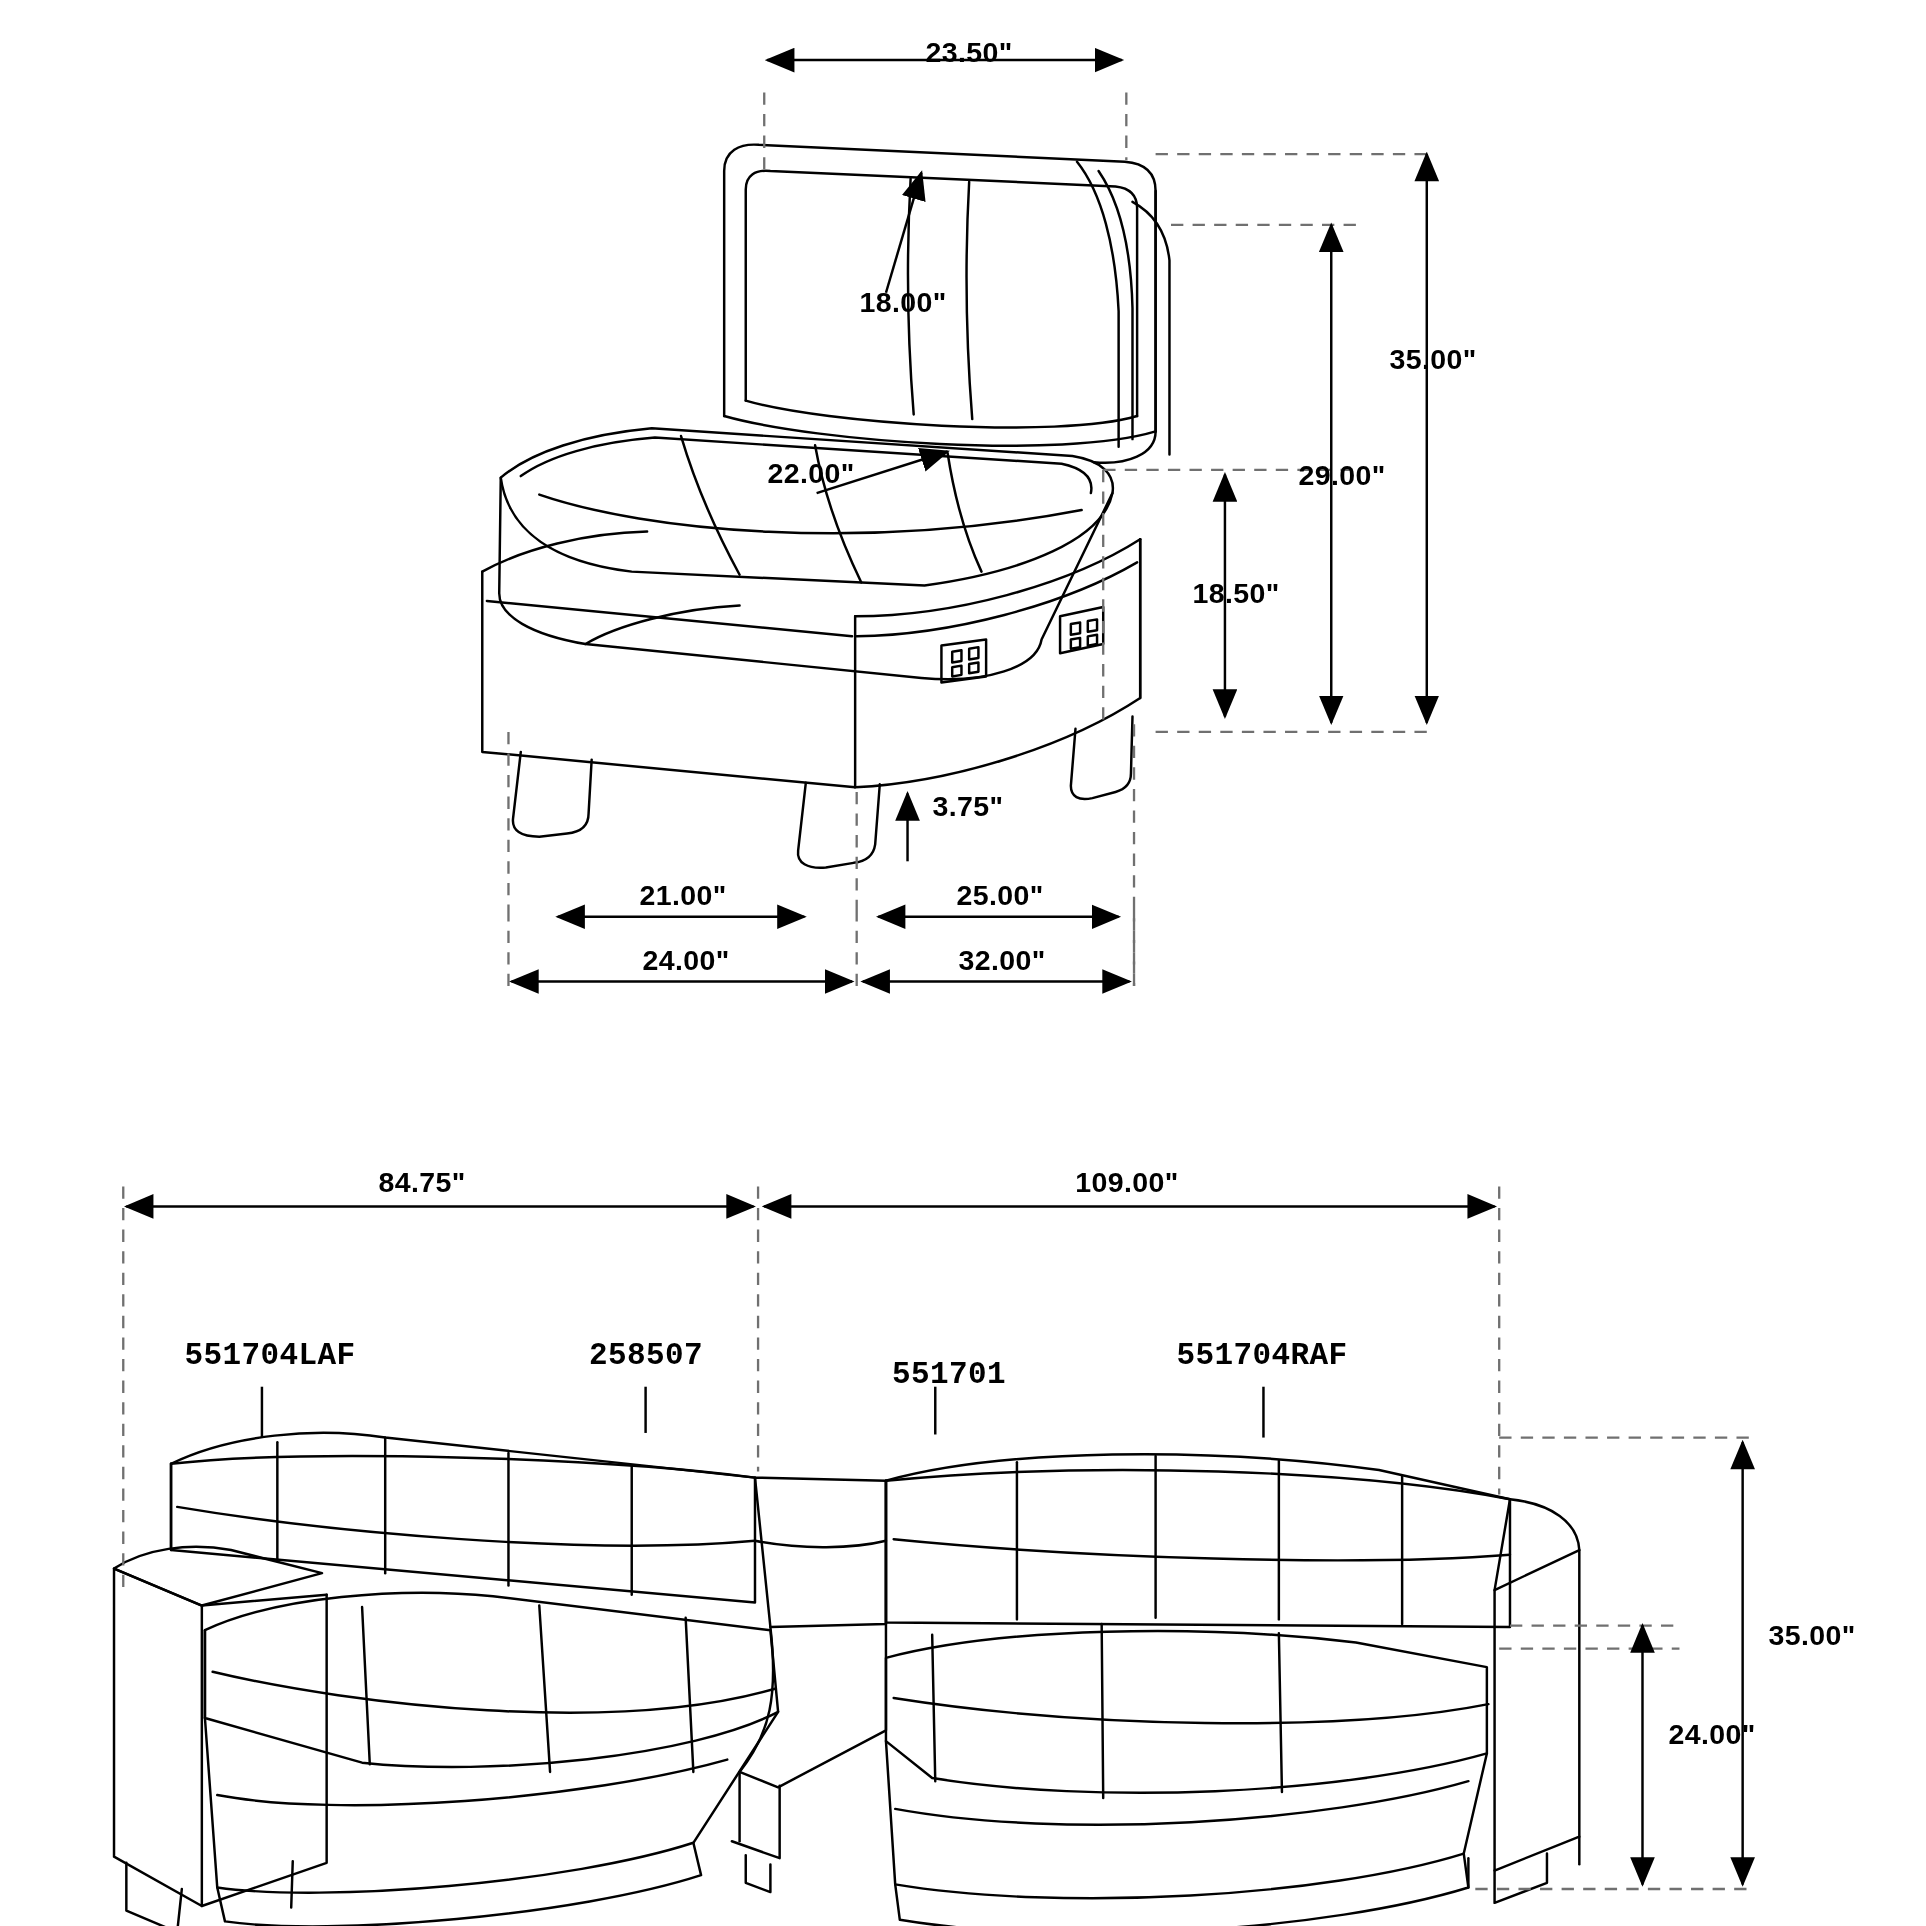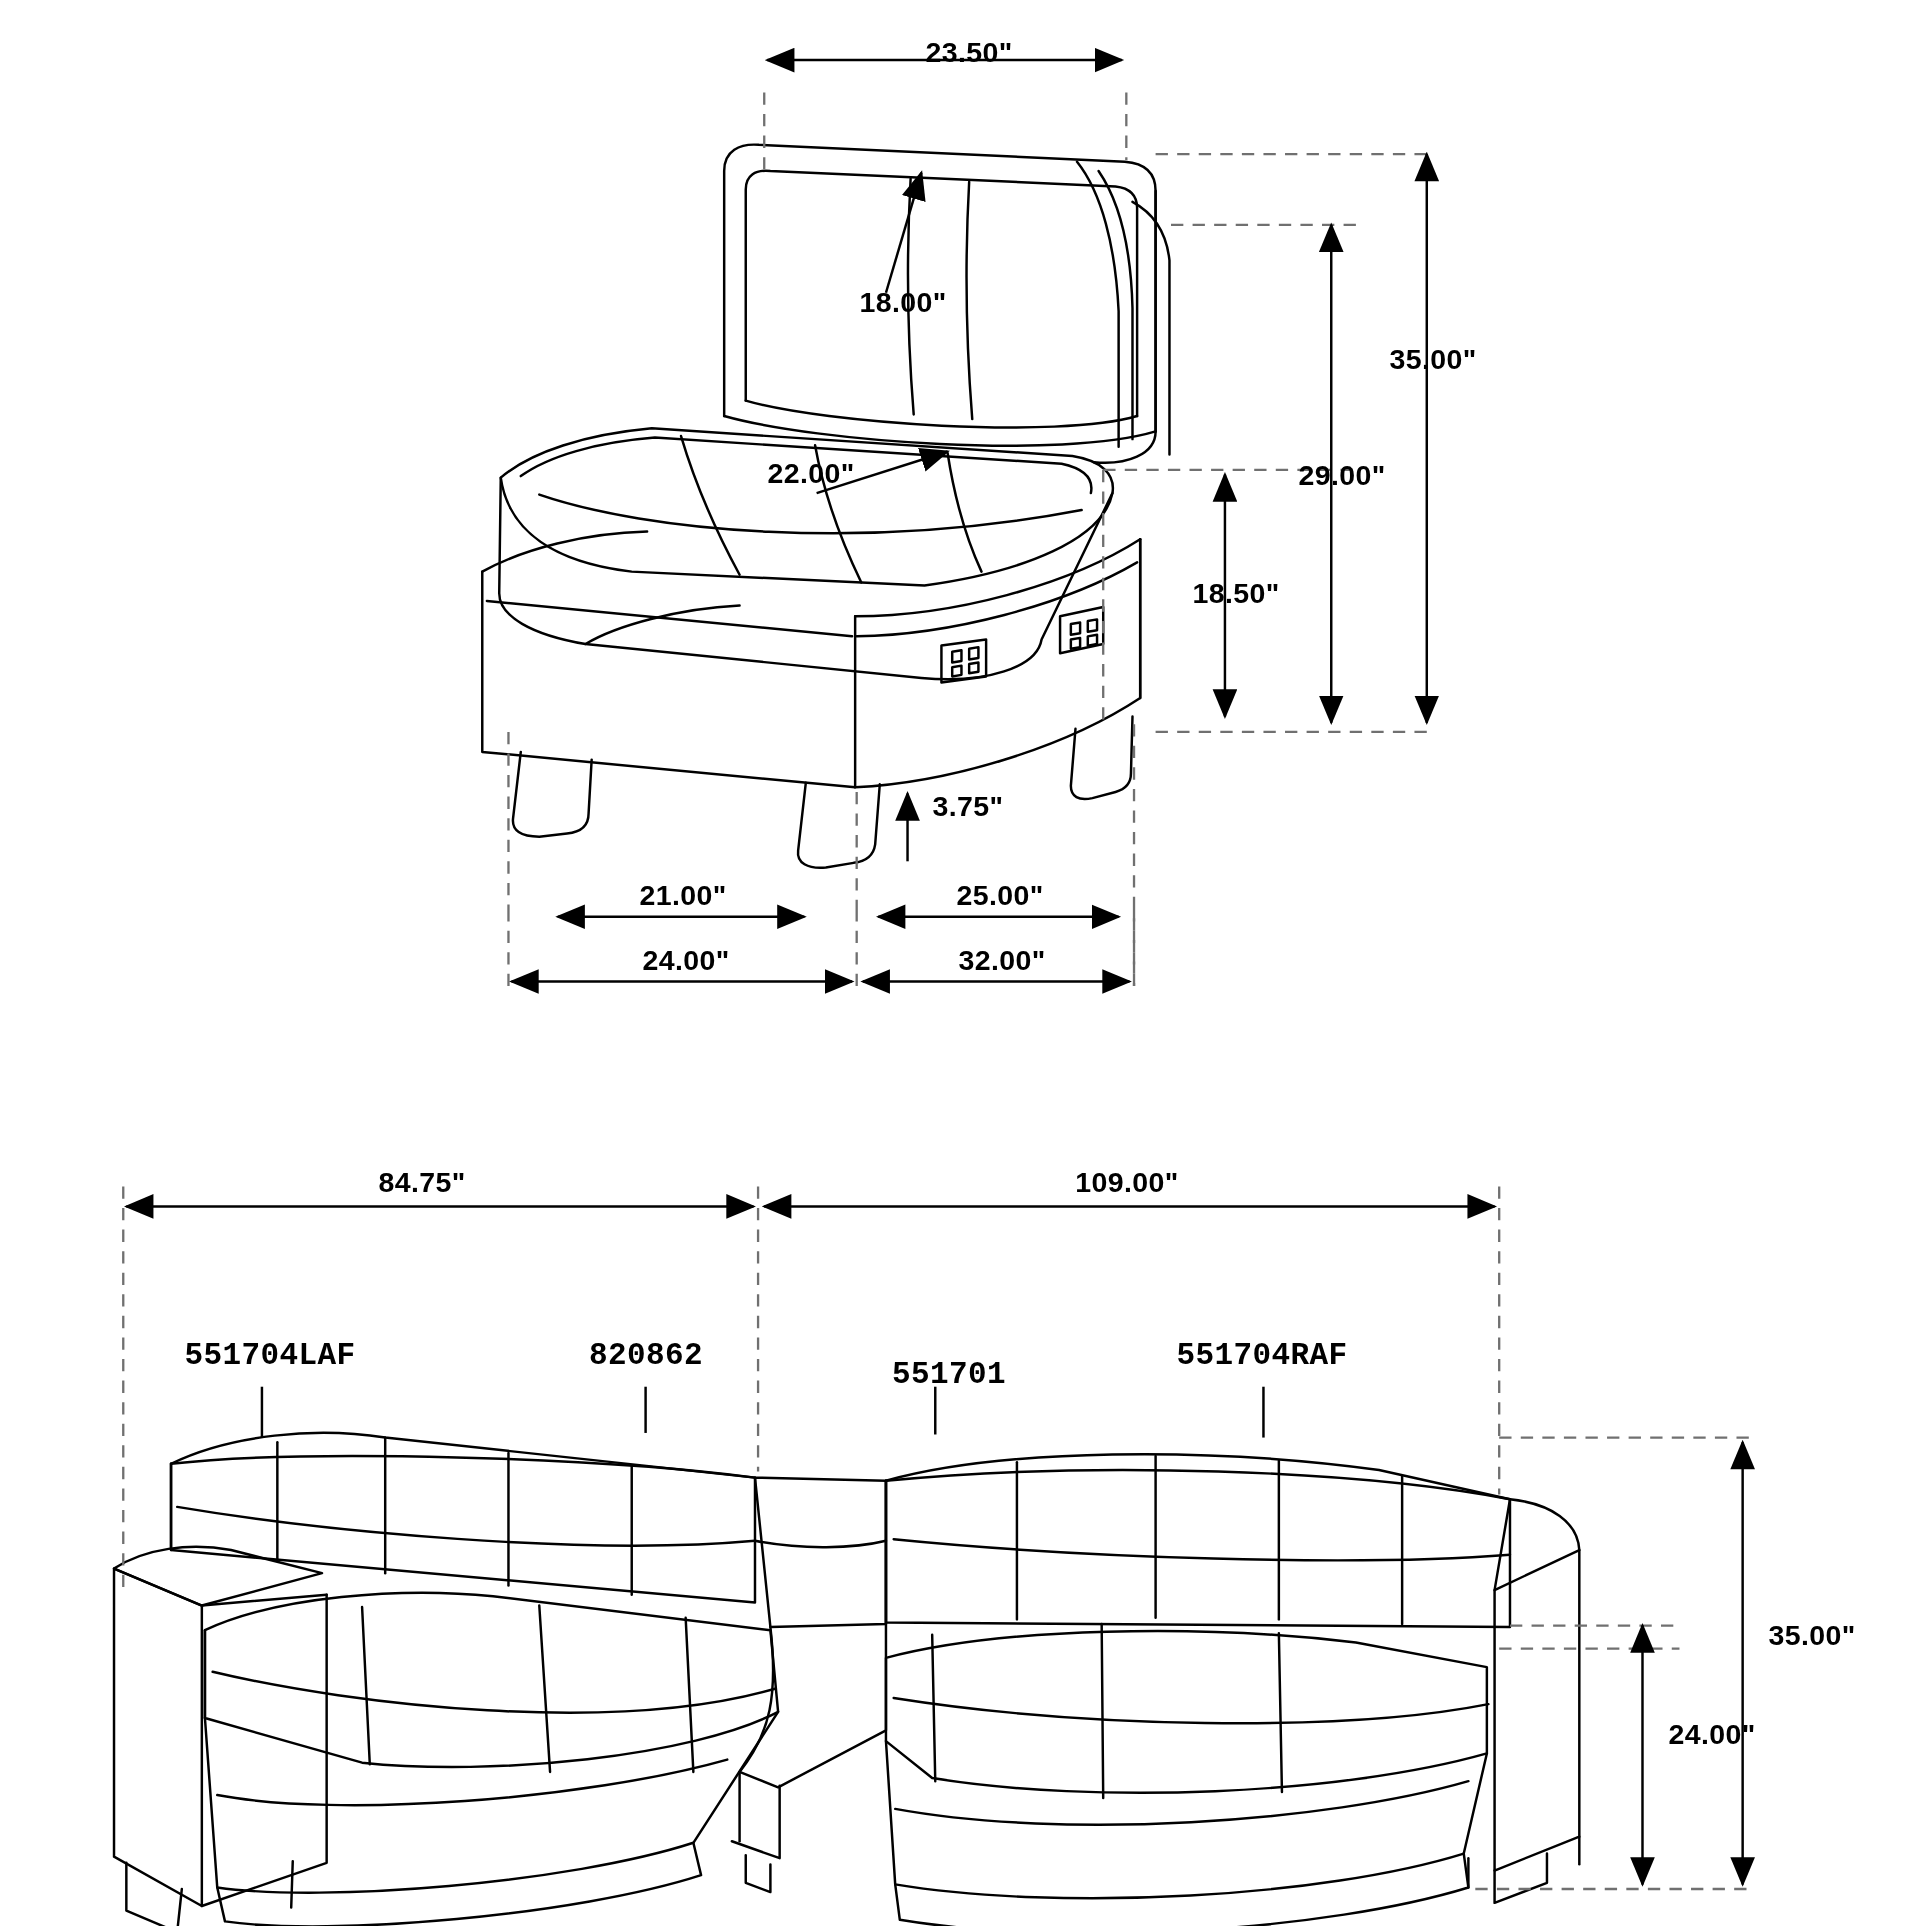--- a/index.html
+++ b/index.html
@@ -268,20 +268,20 @@
   <div class="dimtext ctr" style="left:422px; top:1182px;">84.75"</div>
 
   <div class="dimtext ctr" style="left:1127px; top:1182px;">109.00"</div>
 
   <div class="dimtext ctr" style="left:1812px; top:1635px;">35.00"</div>
 
   <div class="dimtext ctr" style="left:1712px; top:1734px;">24.00"</div>
 
   <div class="partlabel ctr" style="left:270px; top:1355px;">551704LAF</div>
 
-  <div class="partlabel ctr" style="left:646px; top:1355px;">820862</div>
+  <div class="partlabel ctr" style="left:646px; top:1355px;">258507</div>
 
   <div class="partlabel ctr" style="left:949px; top:1355px;margin-top:19px;">551701</div>
 
   <div class="partlabel ctr" style="left:1262px; top:1355px;">551704RAF</div>
 
 </div>
 
 
 </body></html>

